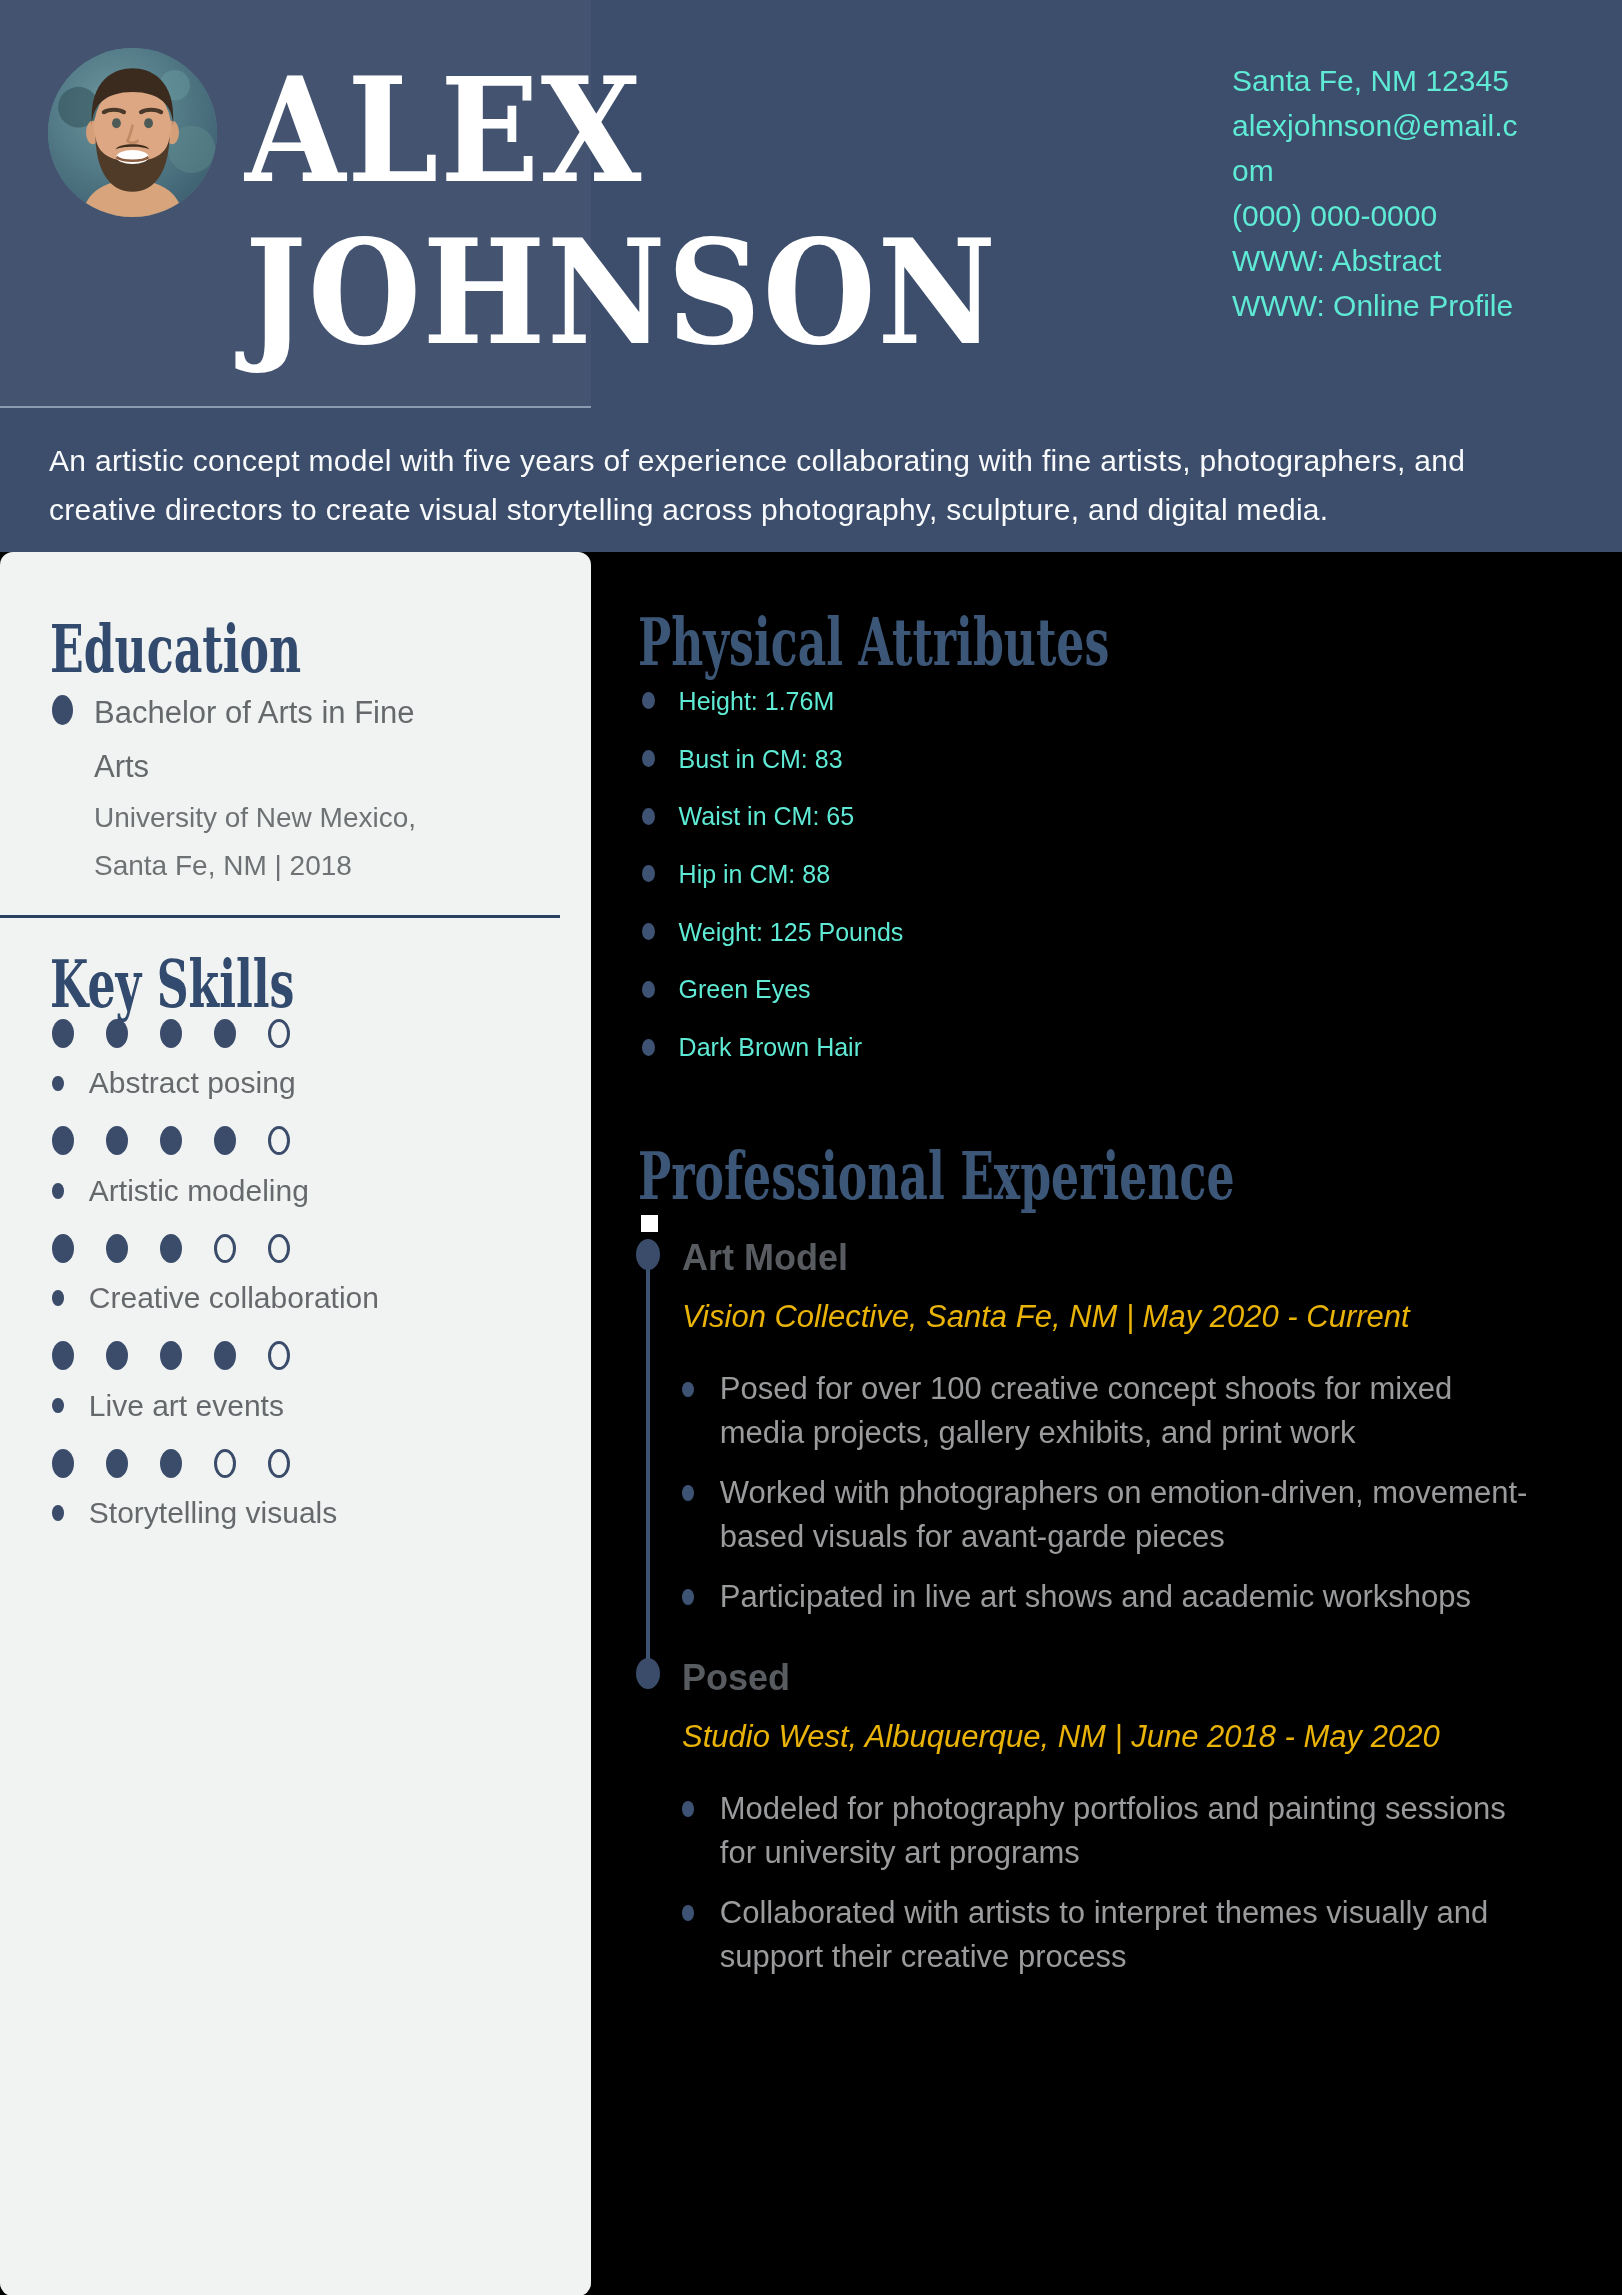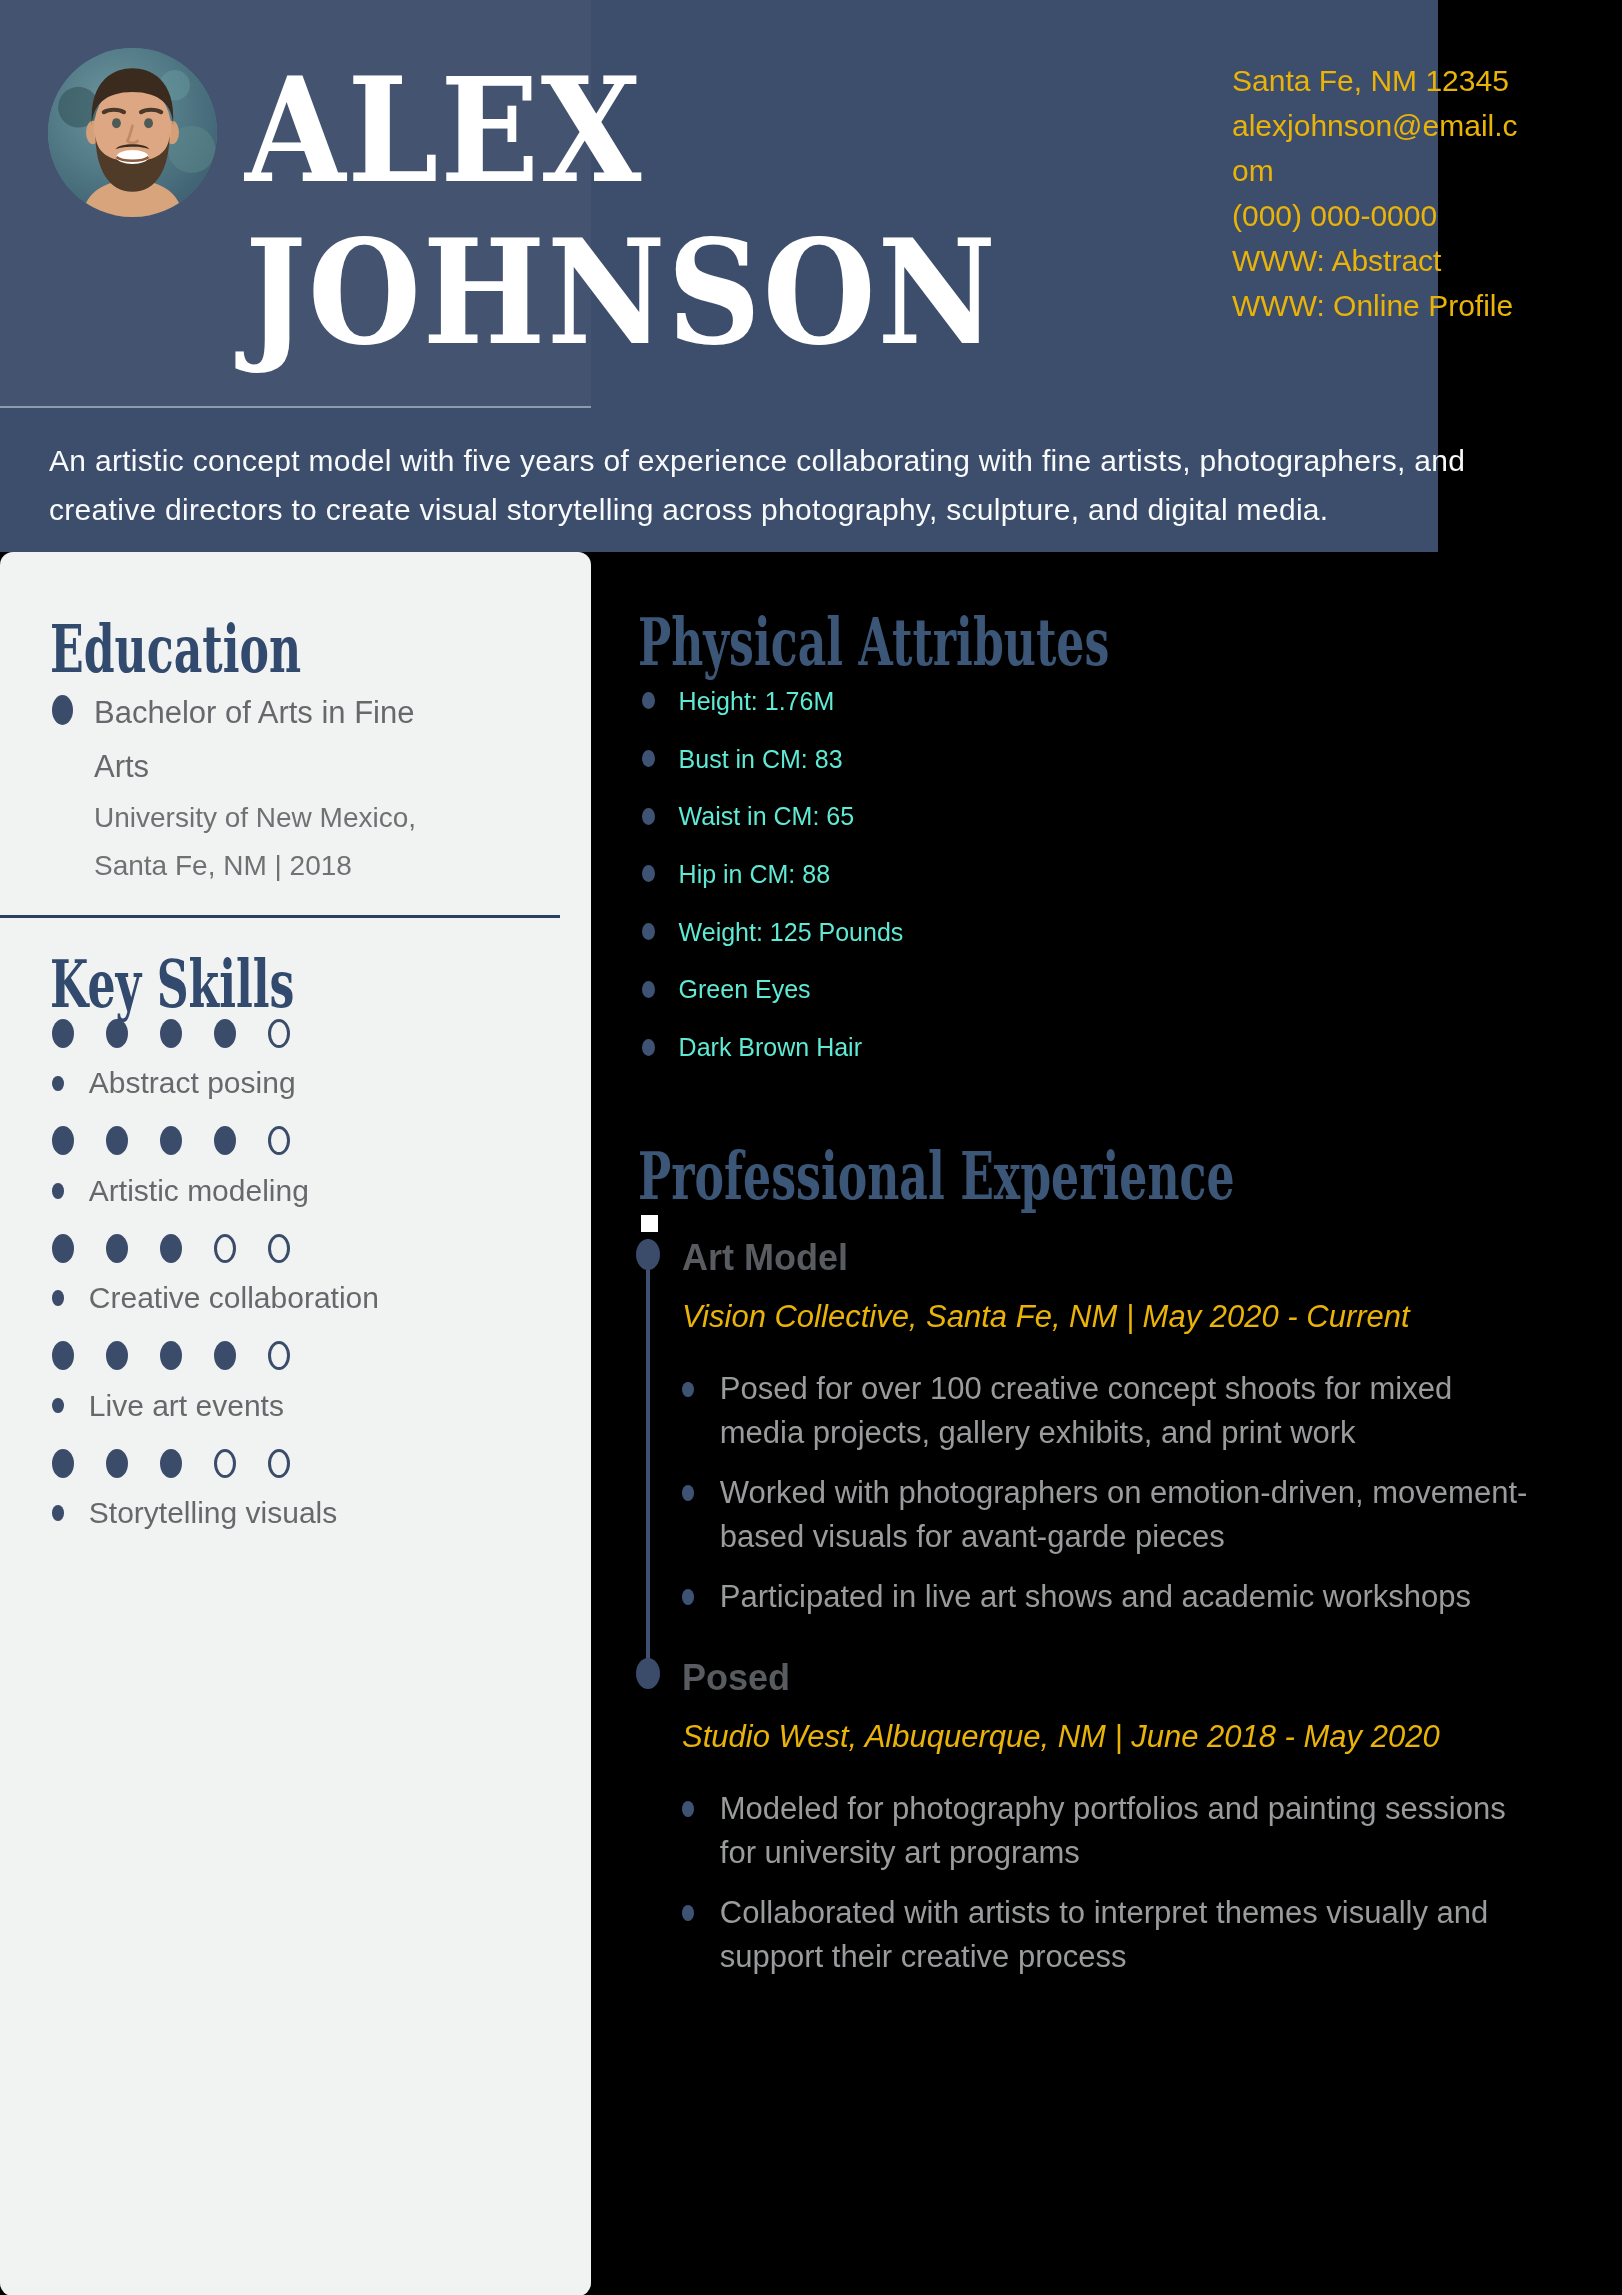--- a/index.html
+++ b/index.html
@@ -2,34 +2,34 @@
 <html style="font-size:10.5px"><head>
 <meta charset="utf-8">
 <style>
   * { box-sizing: border-box; margin: 0; padding: 0; }
   html,body { background:#222; }
   body { font-family: "Liberation Sans", "DejaVu Sans", sans-serif; }
 
   .page { position: relative; width: 1622px; height: 2295px; background:#000; overflow:hidden; margin:0 auto; }
 
   
-  .header { position:absolute; left:0; top:0; width:1438px; height:552px; background:#3D4E6C; }
+  .header { position:absolute; left:0; top:0; width:1622px; height:552px; background:#3D4E6C; }
   .name-panel { position:absolute; left:0; top:0; width:591px; height:408px;
                 background:rgba(255,255,255,0.03);
                 border-bottom:2px solid rgba(182,194,212,0.65); }
   .avatar { position:absolute; left:48px; top:48px; width:169px; height:169px;
             border-radius:50%; overflow:hidden; background:#57808B; }
   .avatar svg { width:100%; height:100%; display:block; }
   .name { position:absolute; left:245px; top:50px; color:#FFFFFF;
           font-family:"DejaVu Serif","Liberation Serif",serif; font-weight:700;
           font-size:144px; line-height:162px; letter-spacing:2px;
           transform:scaleX(0.9); transform-origin:left top; white-space:nowrap; }
   .name span { display:block; }
   .contact { position:absolute; left:1232px; top:58px; width:298px;
-             font-size:30px; line-height:45px; color:#eab308; word-break:break-all; }
+             font-size:30px; line-height:45px; color:#5eead4; word-break:break-all; }
   .summary { position:absolute; left:49px; top:436px; width:1528px;
              color:#F8FAFC; font-size:30px; line-height:49px; letter-spacing:0.3px; }
 
   
   .col-left  { position:absolute; left:0;    top:552px; width:591px;  height:1744px; background:#F1F3F2;border-radius:13px; }
   .col-right { position:absolute; left:591px; top:552px; width:1031px; height:1744px; background:#000000; }
 
   h2 { font-family:"DejaVu Serif","Liberation Serif",serif; font-weight:700;
        font-size:65px; line-height:65px; transform:scaleX(0.68);
        transform-origin:left top; white-space:nowrap; }

